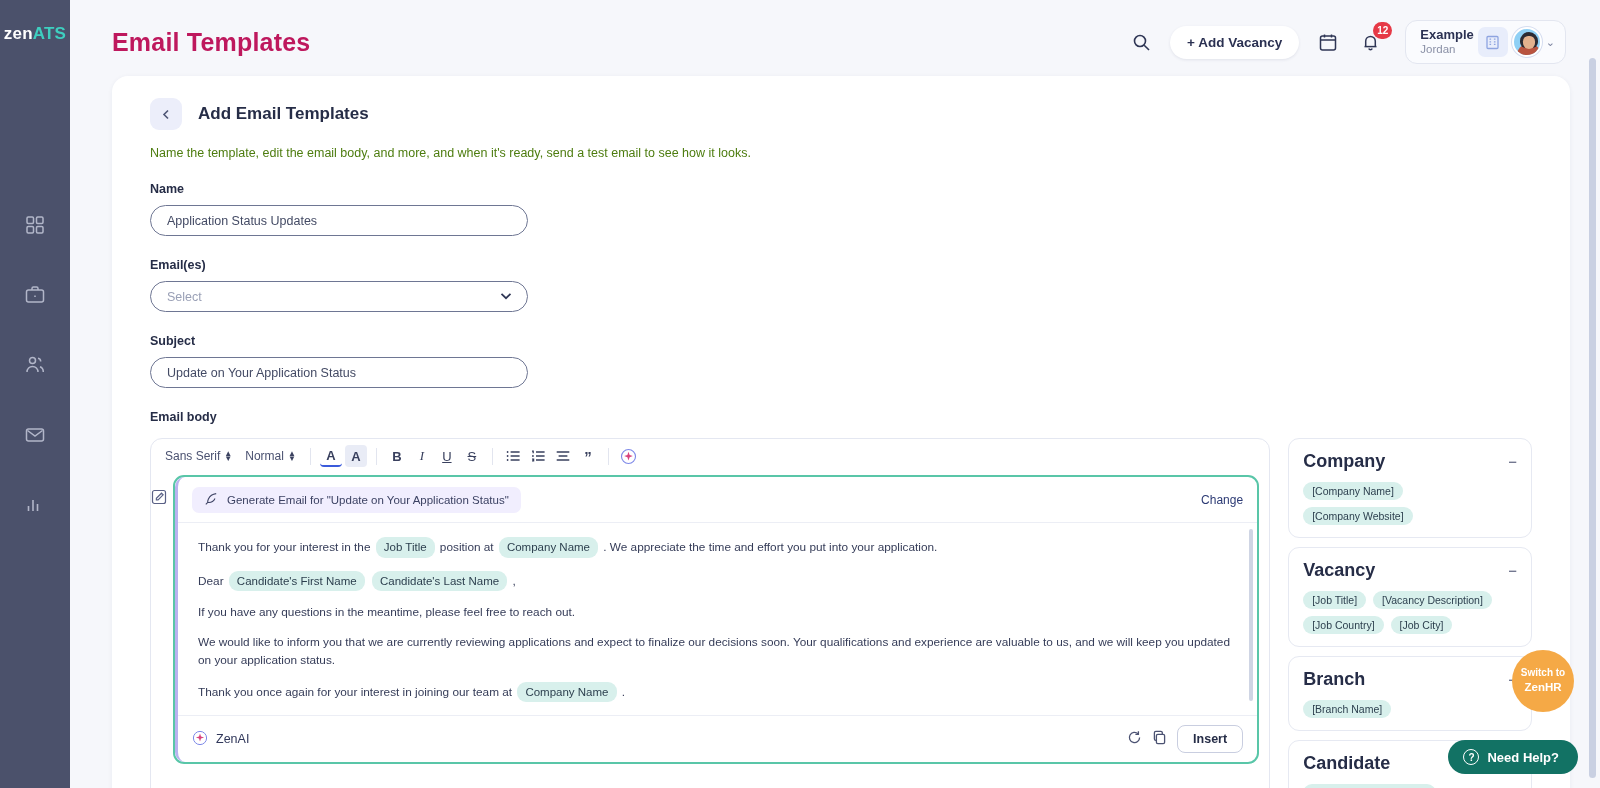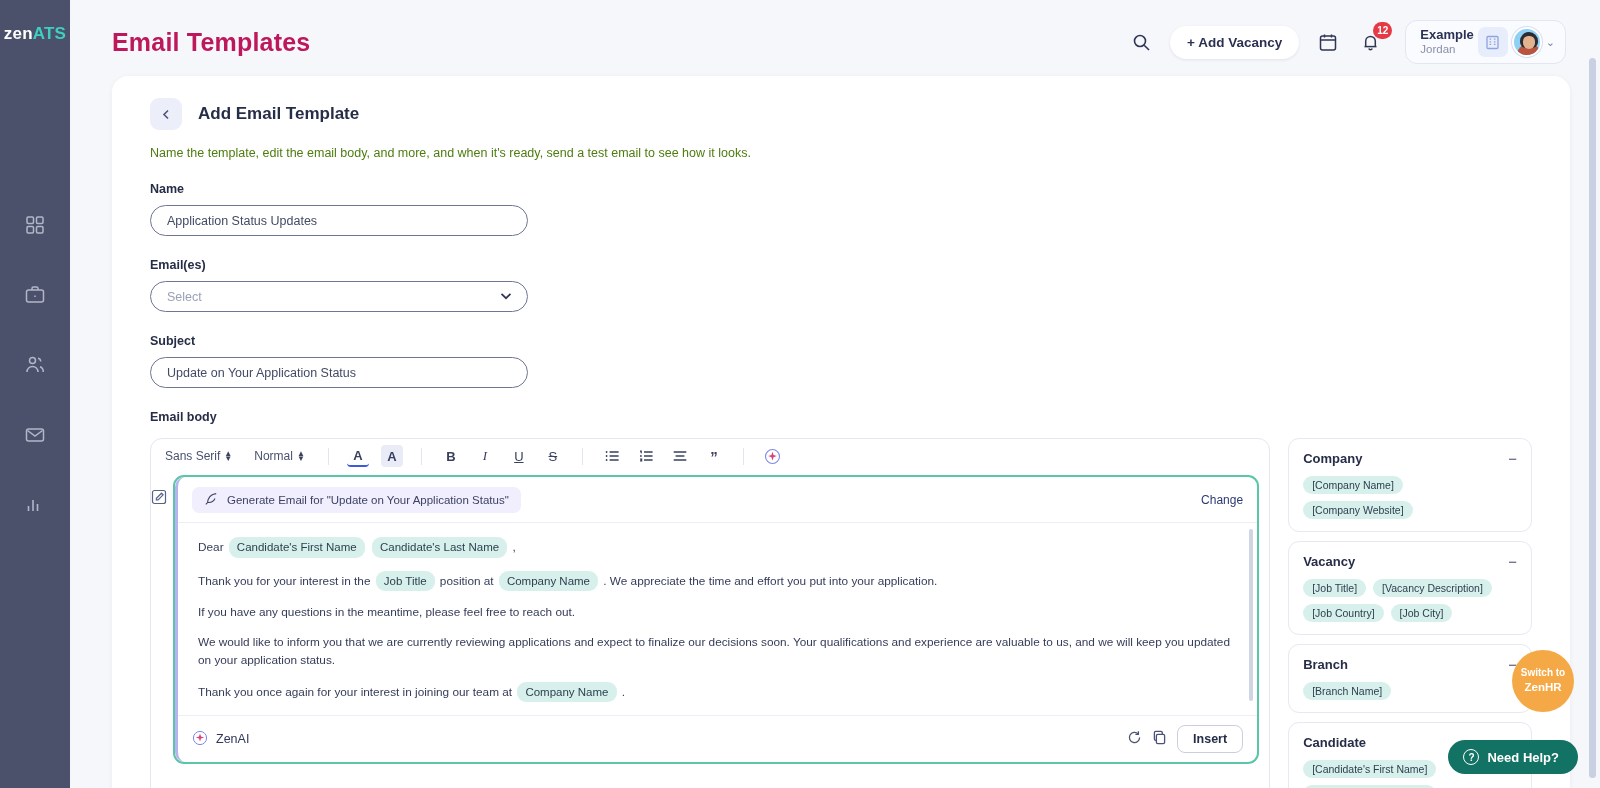--- a/index.html
+++ b/index.html
@@ -106,21 +106,21 @@
   .select-wrap { position: relative; width: 378px; }
   .select-wrap .caret { position: absolute; right: 16px; top: 9px; color: #3b4260; font-size: 11px; pointer-events: none; }
 
   
   .editor-row { display: flex; gap: 18px; margin-top: 14px; }
   .editor {
     width: 1130px; border: 1px solid #e4e7f1; border-radius: 12px;
     background: #fff; position: relative;
   }
   .toolbar {
-    display: flex; align-items: center; gap: 12px;
+    display: flex; align-items: center; gap: 3px;
     height: 34px; padding: 0 9px; border-bottom: 0;
   }
   .tool {
     display: flex; align-items: center; gap: 4px;
     font-size: 12px; color: #4a5170; padding: 3px 5px; border-radius: 4px; cursor: pointer;
   }
   .tool .stepper { display: inline-flex; flex-direction: column; line-height: 5px; font-size: 8px; color: #3b4260; }
   .tsep { width: 1px; height: 17px; background: #e2e5ef; margin: 0 6px; }
   .tbtn {
     width: 22px; height: 22px; display: flex; align-items: center; justify-content: center;
@@ -167,21 +167,21 @@
     cursor: pointer; font-family: inherit;
   }
 
   
   .panels { width: 246px; display: flex; flex-direction: column; gap: 9px; }
   .panel {
     border: 1px solid #e6e9f2; border-radius: 11px; background: #fff;
     padding: 12px 14px 12px 14px;
   }
   .panel-head { display: flex; align-items: center; }
-  .panel-title { font-size: 13px; font-weight: bold; color: #262d47; }
+  .panel-title { font-size: 18px; font-weight: bold; color: #262d47; }
   .minus { margin-left: auto; color: #4a5170; font-size: 15px; cursor: pointer; line-height: 10px; }
   .chips { display: flex; flex-wrap: wrap; gap: 7px; margin-top: 10px; }
   .chip {
     background: #d8f0ec; color: #2c3f4e; border-radius: 9px;
     padding: 3px 9px; font-size: 10.5px; cursor: pointer; white-space: nowrap;
   }
 
   
   .switch-btn {
     position: absolute; right: 26px; bottom: 76px;
@@ -307,21 +307,21 @@
 
     <div class="card">
       <div class="card-inner">
 
         <div class="card-head">
           <div class="back-btn">
             <svg width="11" height="11" viewBox="0 0 11 11" fill="none" stroke="#4e5574" stroke-width="1.6">
               <path d="M7 1.5L3 5.5l4 4"></path>
             </svg>
           </div>
-          <div class="card-title">Add Email Template</div>
+          <div class="card-title">Add Email Templates</div>
         </div>
         <div class="card-sub">Name the template, edit the email body, and more, and when it's ready, send a test email to see how it looks.</div>
 
         <div class="group">
           <div class="field-label">Name</div>
           <div class="input">Application Status Updates</div>
         </div>
 
         <div class="group">
           <div class="field-label">Email(es)</div>
@@ -410,31 +410,31 @@
                             <path d="M4 10.5c2.6.3 5.6-1.3 7-4"></path>
                           </svg>
                       </span>
                       <span>Generate Email for "Update on Your Application Status"</span>
                     </div>
                     <span class="ai-change">Change</span>
                   </div>
 
                   <div class="ai-body">
                     <p>
-                      <span>Dear</span>
-                      <span class="tok">Candidate's First Name</span>
-                      <span class="tok">Candidate's Last Name</span>
-                      <span>,</span>
-                    </p>
-                    <p>
                       <span>Thank you for your interest in the</span>
                       <span class="tok">Job Title</span>
                       <span>position at</span>
                       <span class="tok">Company Name</span>
                       <span>. We appreciate the time and effort you put into your application.</span>
+                    </p>
+                    <p>
+                      <span>Dear</span>
+                      <span class="tok">Candidate's First Name</span>
+                      <span class="tok">Candidate's Last Name</span>
+                      <span>,</span>
                     </p>
                     <p>If you have any questions in the meantime, please feel free to reach out.</p>
                     <p>We would like to inform you that we are currently reviewing applications and expect to finalize our decisions soon. Your qualifications and experience are valuable to us, and we will keep you updated on your application status.</p>
                     <p>
                       <span>Thank you once again for your interest in joining our team at</span>
                       <span class="tok">Company Name</span>
                       <span>.</span>
                     </p>
                     <div class="sbar"></div>
                   </div>

